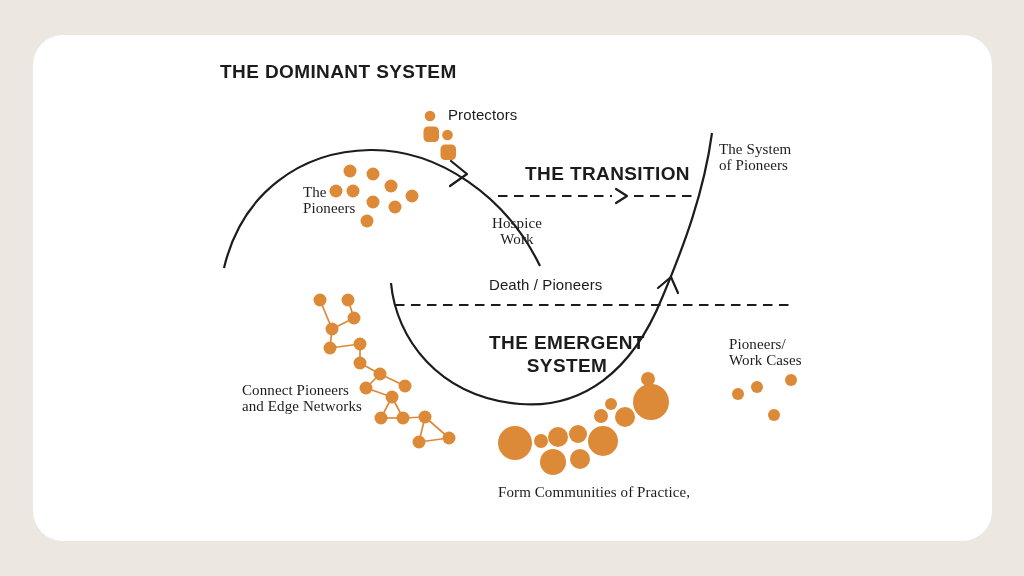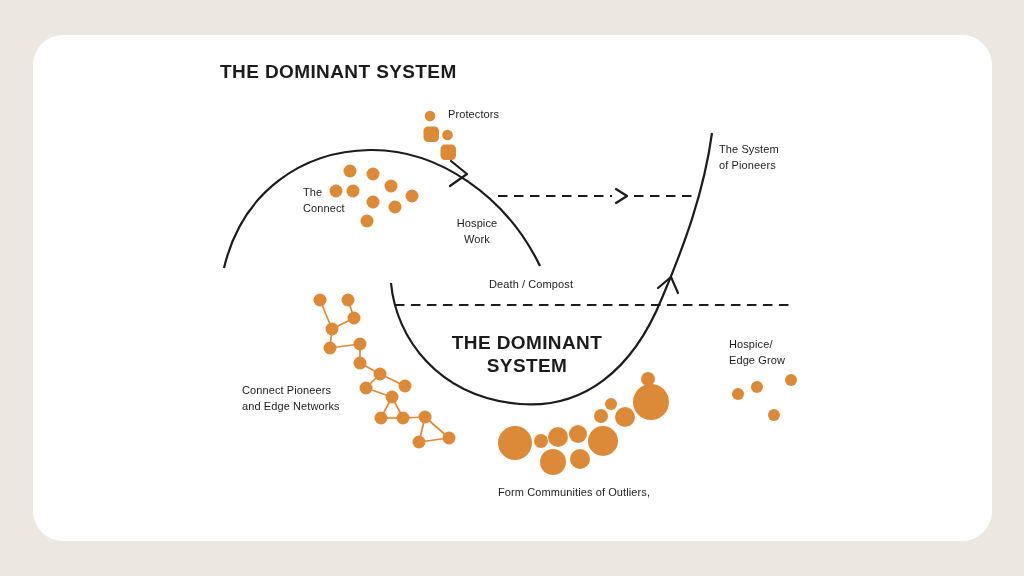--- a/index.html
+++ b/index.html
@@ -9,30 +9,30 @@
     background:var(--page-bg,#ECE8E1);
     font-family:"Liberation Sans",sans-serif;
     color:var(--ink,#1C1C1C);
   }
   .card{
     position:absolute;left:33px;top:35px;width:959px;height:506px;
     background:var(--card-bg,#FFFFFF);border-radius:30px;
   }
   svg.overlay{position:absolute;left:0;top:0;width:1024px;height:576px;display:block;}
   .lbl{
-    position:absolute;font-size:11px;line-height:15.8px;
+    position:absolute;font-size:15px;line-height:15.8px;
     color:var(--ink,#1C1C1C);white-space:nowrap;letter-spacing:0.1px;
   }
-  .lbl span{display:block;}
+  .lbl span{display:block;font-family:Liberation Serif, serif;}
   .hdg{
     position:absolute;font-size:19px;font-weight:700;letter-spacing:0.4px;
     color:var(--ink,#1C1C1C);white-space:nowrap;line-height:23px;
   }
   .hdg span{display:block;}
-  .center{text-align:center;}
+  .center{text-align:center;margin-left:40px;}
   
   .ink-curve{stroke:var(--ink,#1C1C1C);stroke-width:2.2;fill:none;}
   .ink-dash{stroke:var(--ink,#1C1C1C);stroke-width:2.2;fill:none;stroke-dasharray:9.5 6.5;}
   .chev{stroke:var(--ink,#1C1C1C);stroke-width:2.2;fill:none;stroke-linecap:round;stroke-linejoin:round;}
   .odot{fill:var(--accent,#DD8A38);}
   .oline{stroke:var(--accent,#DD8A38);stroke-width:1.7;}
 </style>
 </head>
 <body>
 
@@ -138,47 +138,48 @@
       <circle cx="774" cy="415" r="6"></circle>
     </g>
   </svg>
 
   <div class="hdg" style="left:220px;top:60px;">THE DOMINANT SYSTEM</div>
 
   <div class="lbl" style="left:448px;top:107px;">Protectors</div>
 
   <div class="lbl" style="left:303px;top:185px;">
     <span>The</span>
-    <span>Connect</span>
+    <span>Pioneers</span>
   </div>
 
+  <div class="hdg" style="left:525px;top:162px;">THE TRANSITION</div>
 
   <div class="lbl" style="left:719px;top:142px;">
     <span>The System</span>
     <span>of Pioneers</span>
   </div>
 
   <div class="lbl center" style="left:447px;top:216px;width:60px;">
     <span>Hospice</span>
     <span>Work</span>
   </div>
 
-  <div class="lbl" style="left:489px;top:277px;">Death / Compost</div>
+  <div class="lbl" style="left:489px;top:277px;">Death / Pioneers</div>
 
   <div class="hdg center" style="left:447px;top:331px;width:160px;">
-    <span>THE DOMINANT</span>
+    <span>THE EMERGENT</span>
     <span>SYSTEM</span>
   </div>
 
   <div class="lbl" style="left:729px;top:337px;">
-    <span>Hospice/</span>
-    <span>Edge Grow</span>
+    <span>Pioneers/</span>
+    <span>Work Cases</span>
   </div>
 
   <div class="lbl" style="left:242px;top:383px;">
     <span>Connect Pioneers</span>
     <span>and Edge Networks</span>
   </div>
 
   <div class="lbl" style="left:498px;top:485px;">
-    <span>Form Communities of Outliers,</span>
+    <span>Form Communities of Practice,</span>
   </div>
 </div>
 
 </body></html>

